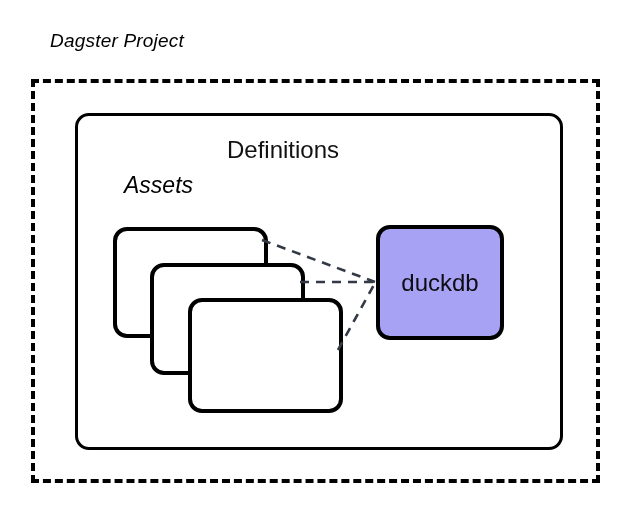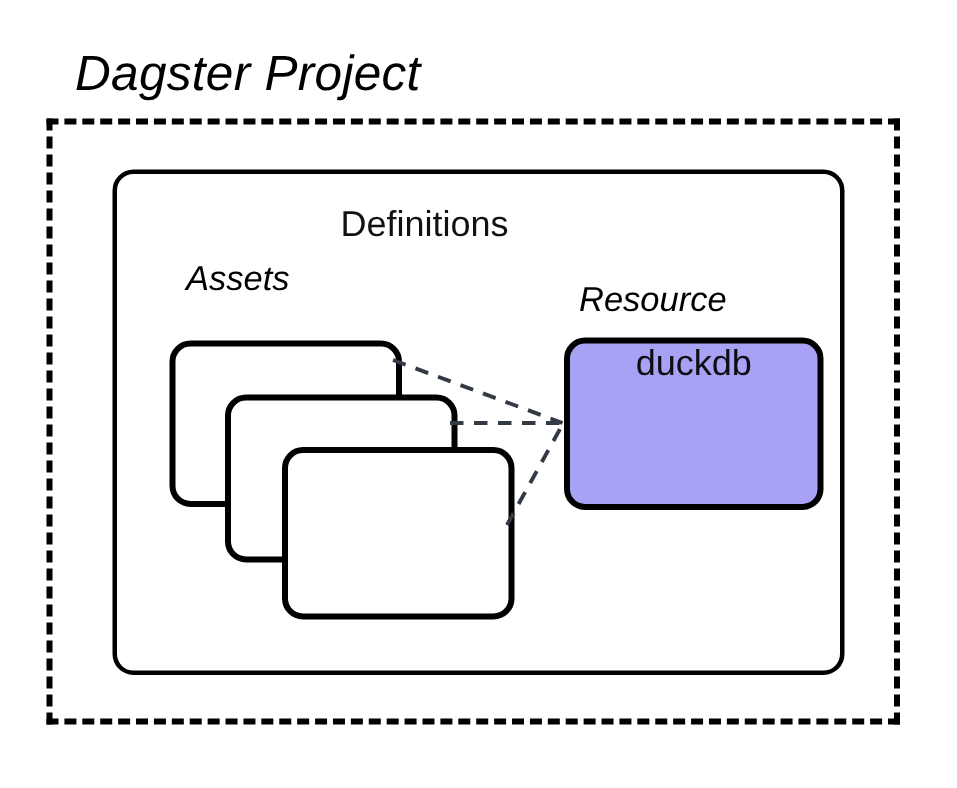--- a/index.html
+++ b/index.html
@@ -29,21 +29,21 @@
     height: 404px;
     box-sizing: border-box;
     border: 4px dashed #000000;
     background: transparent;
   }
   
   .project-title {
     position: absolute;
     left: 50px;
     top: 30px;
-    font-size: 33px;
+    font-size: 19px;
     font-style: italic;
     font-weight: 400;
     color: #000000;
     letter-spacing: 0.2px;
     white-space: nowrap;
   }
   
   .definitions-box {
     position: absolute;
     left: 75px;
@@ -89,27 +89,28 @@
   }
   .asset-card.card-1 { left: 113px; top: 227px; width: 155px; height: 111px; z-index: 3; }
   .asset-card.card-2 { left: 150px; top: 263px; width: 155px; height: 112px; z-index: 4; }
   .asset-card.card-3 { left: 188px; top: 298px; width: 155px; height: 115px; z-index: 5; }
 
   
   .resource-box {
     position: absolute;
     left: 376px;
     top: 225px;
-    width: 173px;
+    width: 128px;
     height: 115px;
     box-sizing: border-box;
     background: #a8a2f5;
     border: 4px solid #000000;
     border-radius: 14px;
     display: flex;
+    align-items: center;
     justify-content: center;
     z-index: 6;
   }
   .resource-label {
     font-size: 24px;
     font-style: normal;
     font-weight: 400;
     color: #0d0d12;
     white-space: nowrap;
   }
@@ -132,21 +133,20 @@
   <div class="project-title">Dagster Project</div>
 
   <div class="project-boundary"></div>
 
   <div class="definitions-box"></div>
 
   <div class="definitions-title">Definitions</div>
 
   <div class="group-label assets">Assets</div>
 
-  <div class="group-label resource">Resource</div>
 
   <div class="asset-card card-1"></div>
   <div class="asset-card card-2"></div>
   <div class="asset-card card-3"></div>
 
   <svg class="connectors" viewBox="0 0 638 525" width="638" height="525">
     <g fill="none" stroke="#333a45" stroke-width="2.6" stroke-dasharray="9 7" stroke-linecap="butt">
       <line x1="262" y1="240" x2="375" y2="282"></line>
       <line x1="300" y1="282" x2="375" y2="282"></line>
       <line x1="338" y1="350" x2="375" y2="283"></line>

